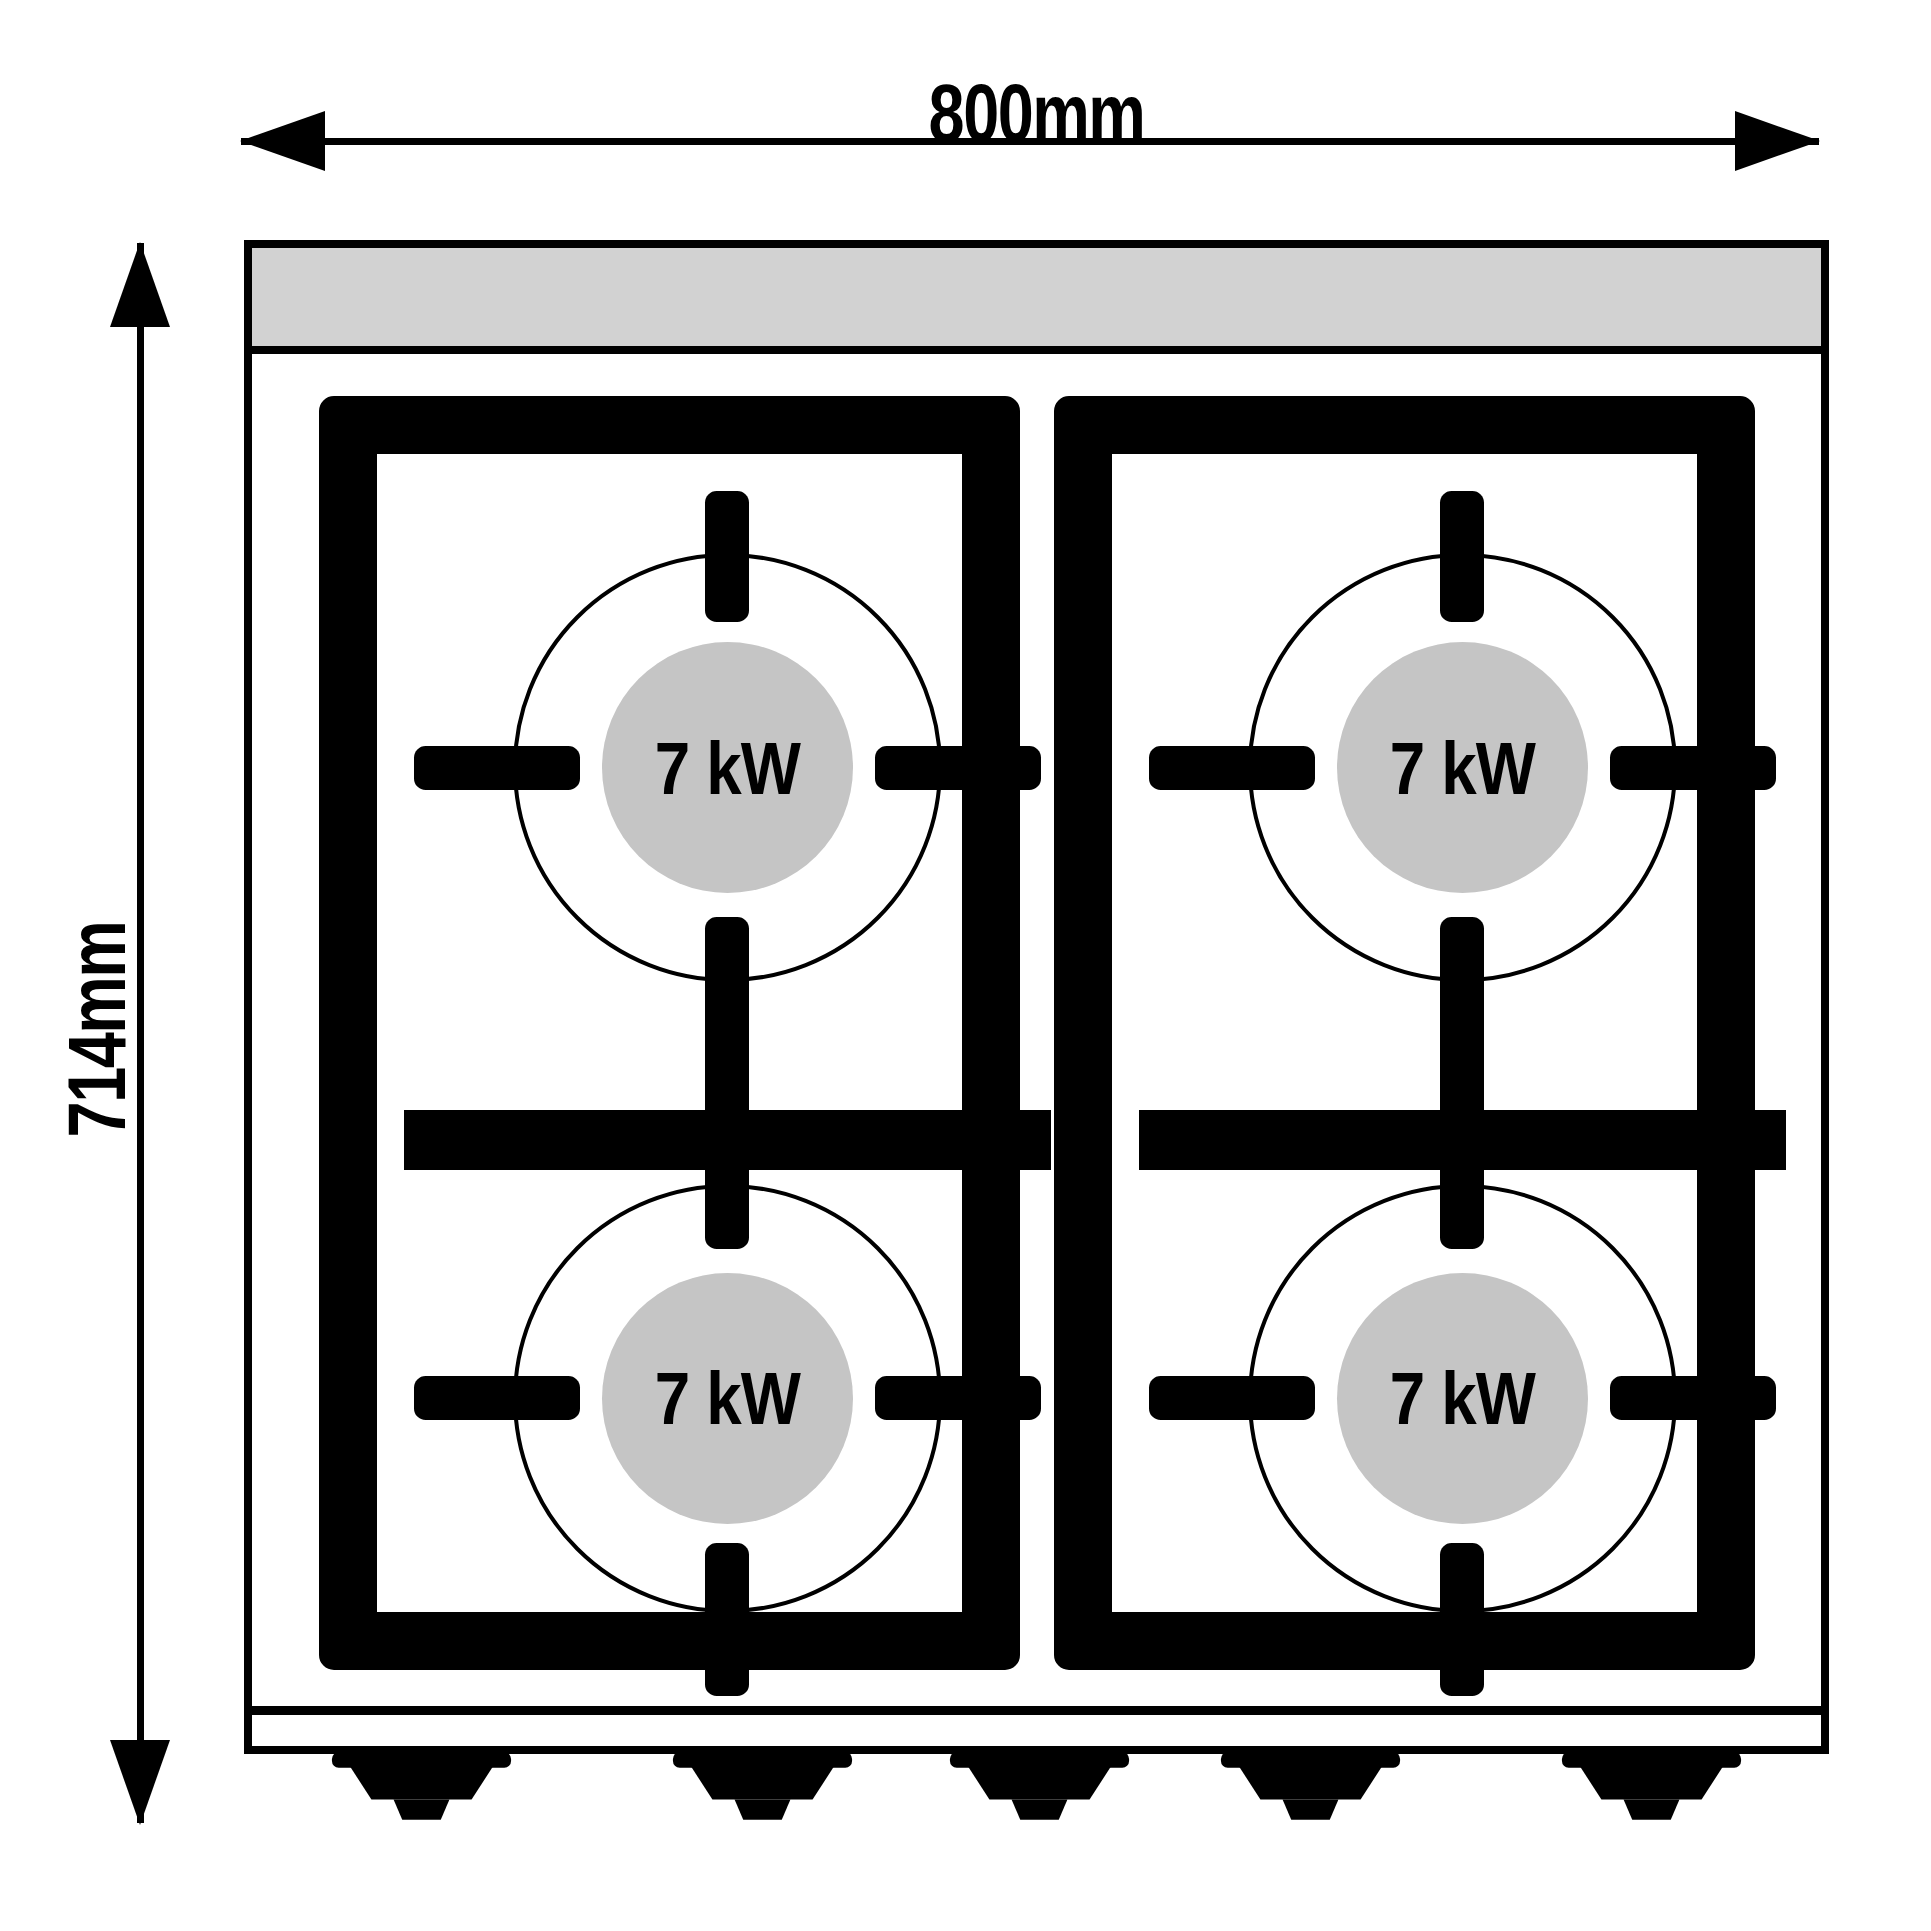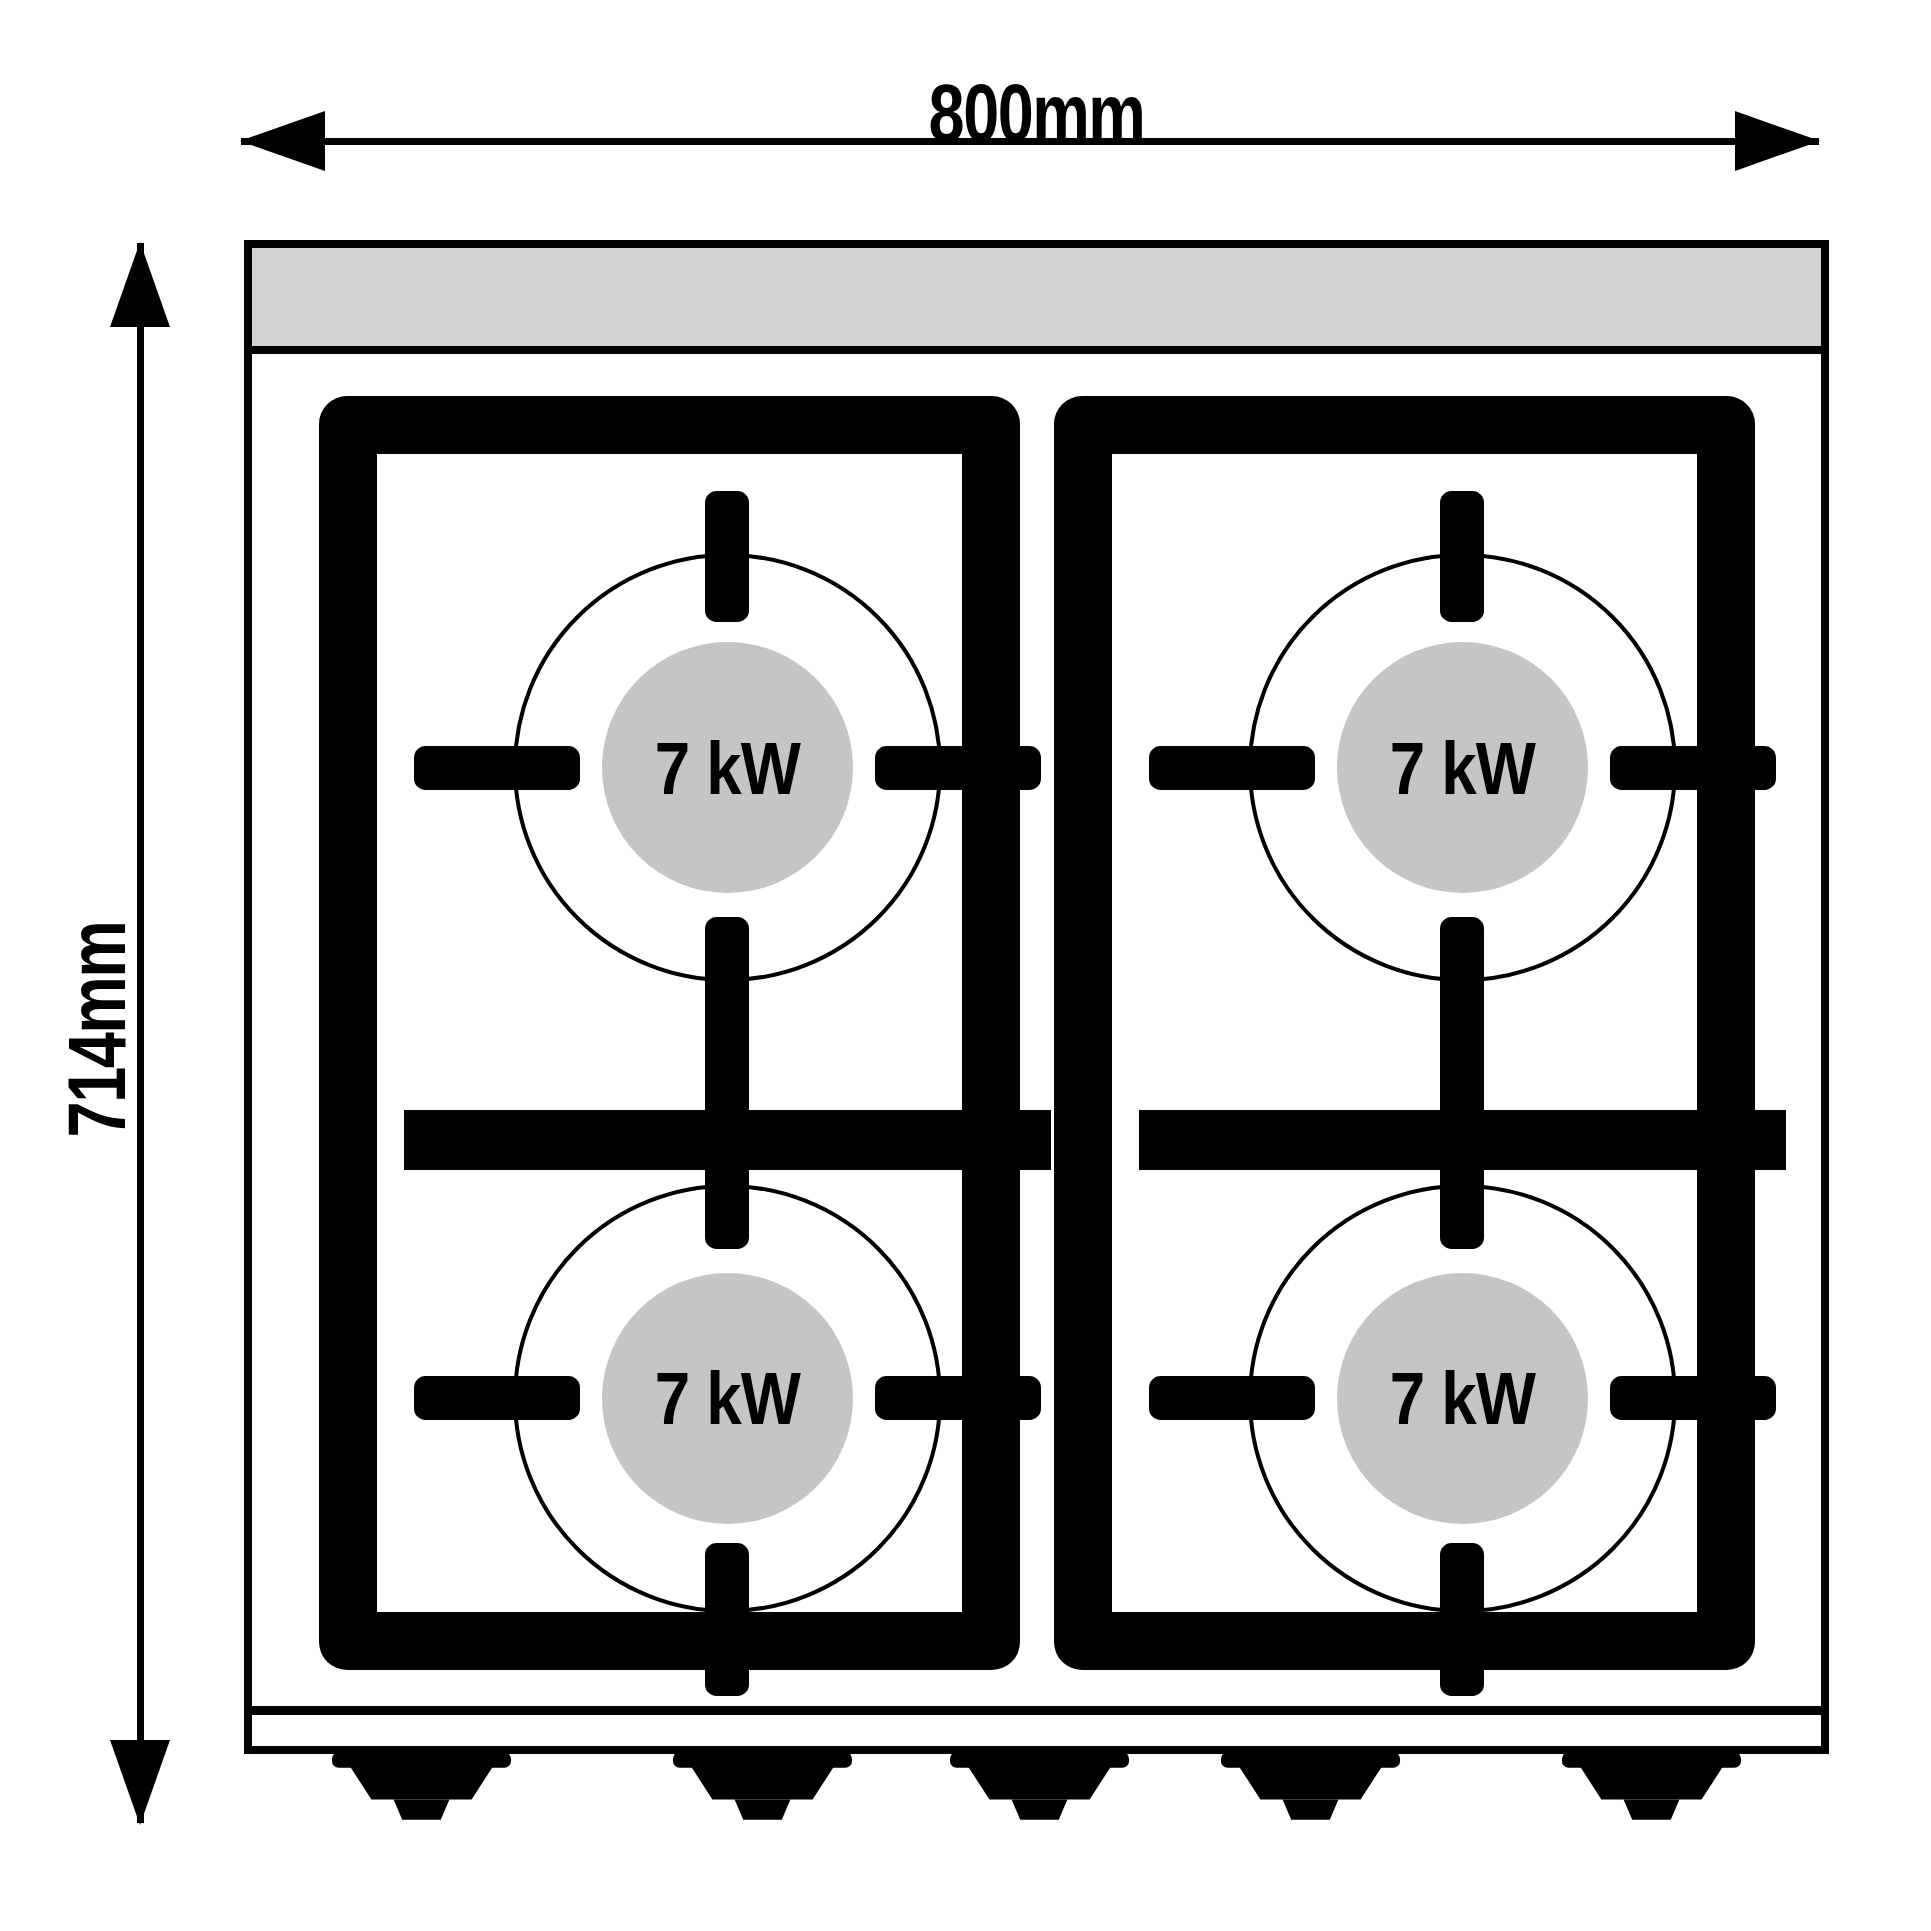--- a/index.html
+++ b/index.html
@@ -28,21 +28,21 @@
 
   
   .stove{position:absolute;left:244px;top:240px;width:1585px;height:1514px;
          border:8.7px solid var(--outline);background:var(--background);box-sizing:border-box;}
   .back-panel{position:absolute;left:0;right:0;top:0;height:98px;background:var(--panel);
               border-bottom:8.7px solid var(--outline);}
   .front-line{position:absolute;left:0;right:0;bottom:31px;height:8.7px;background:var(--outline);}
 
   
   .grate{position:absolute;top:396px;width:701px;height:1274px;box-sizing:border-box;
-         border:58px solid var(--outline);border-radius:28px;}
+         border:58px solid var(--outline);border-radius:15px;}
   .grate.gleft{left:319px;}
   .grate.gright{left:1054px;}
   .grate>div{position:absolute;}
   .bar{background:var(--outline);border-radius:11.6px;}
   .rung{left:27px;top:656px;width:647px;height:60px;background:var(--outline);border-radius:0;}
   .vtop{left:328px;top:37px;width:44px;height:131px;}
   .vmid{left:328px;top:463px;width:44px;height:332px;}
   .vbot{left:328px;top:1089px;width:44px;height:153px;}
   .hbar{height:44px;}
   .hbar.hleft{left:37px;width:166px;}

